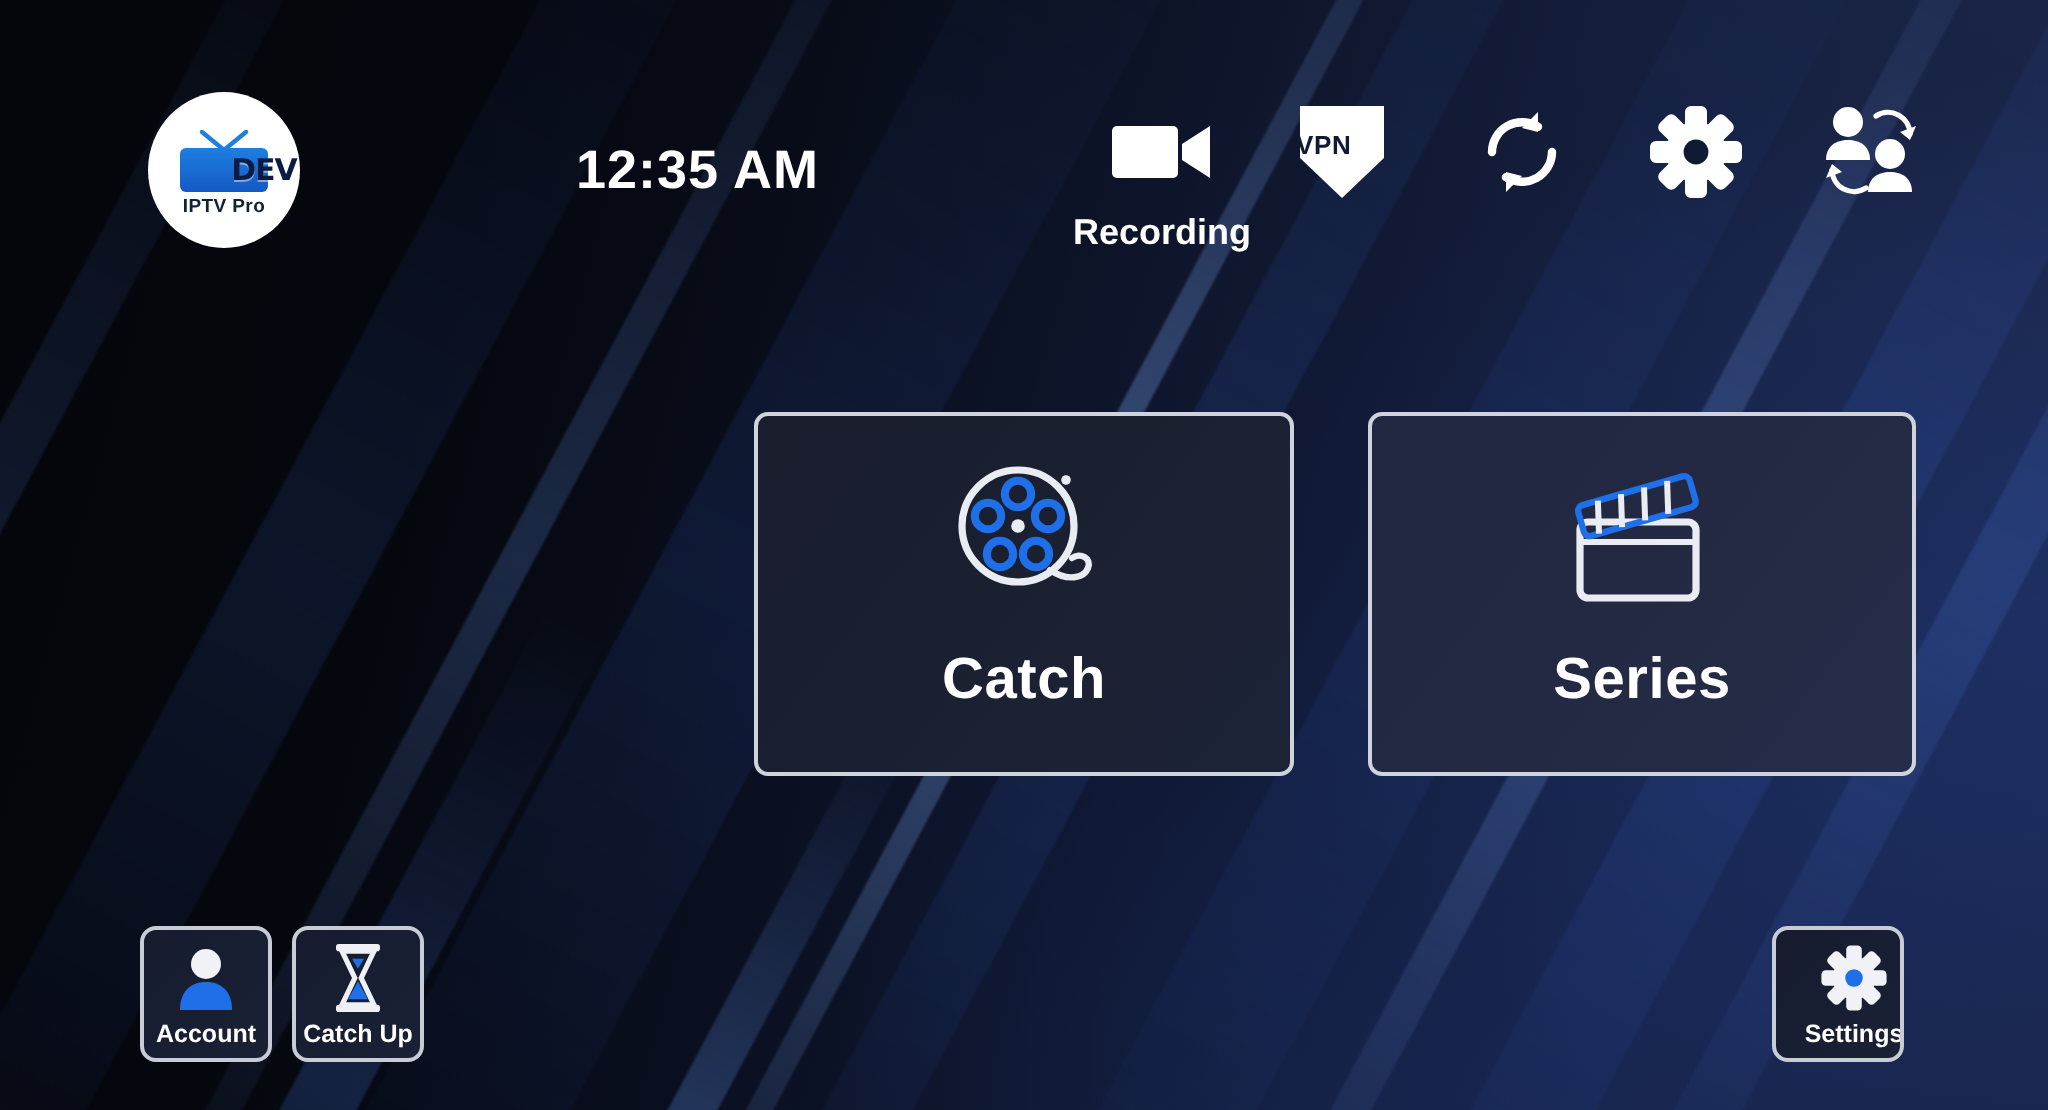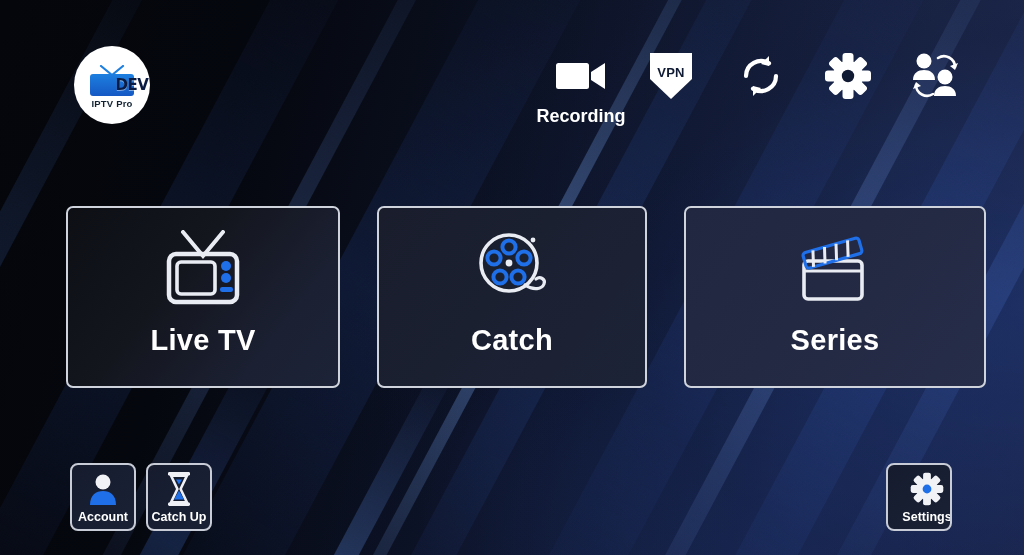--- a/index.html
+++ b/index.html
@@ -81,21 +81,21 @@
   .topicon-label {
     position:absolute; top:58px; left:50%;
     transform:translateX(-50%);
     color:#ffffff; font-size:18px; font-weight:bold; white-space:nowrap;
   }
 
   
   .vpn-shield { position:relative; width:46px; height:50px; }
   .vpn-text {
     position:absolute; left:0; top:14px; width:46px;
-    text-align:center; color:#101a33;
+    text-align:left; color:#101a33;
     font-size:13px; font-weight:bold; letter-spacing:0.3px;
   }
 
   
   .cards { position:absolute; left:0; top:206px; width:1024px; height:182px; }
   .card {
     position:absolute; top:0; height:182px;
     border:2px solid #cfd3dc;
     border-radius:7px;
     overflow:hidden;
@@ -113,21 +113,21 @@
   .card-label {
     margin-top:18px;
     color:#ffffff;
     font-size:29px; font-weight:bold;
     letter-spacing:0.3px;
   }
   #card-live   { left:66px;  width:274px;
     background:linear-gradient(128deg,#0d0f15 0%,#14161e 40%,#1b2032 75%,#1d2338 100%); }
   #card-movies { left:377px; width:270px;
     background:linear-gradient(128deg,#191d2c 0%,#1b2031 45%,#1d2337 100%); }
-  #card-series { left:684px; width:302px;
+  #card-series { left:684px; width:274px;
     background:linear-gradient(128deg,#212741 0%,#232942 45%,#262d49 100%); }
 
   
   .btn {
     position:absolute;
     width:66px; height:68px;
     border:2px solid #c8ccd6;
     border-radius:8px;
     background:linear-gradient(135deg,#161c2e 0%,#1a2135 100%);
     display:flex; flex-direction:column;
@@ -174,20 +174,21 @@
       <div class="logo-tv">
         <svg class="logo-ant" viewBox="0 0 26 11">
           <path d="M2 1 L13 10 L24 1" fill="none" stroke="#1d7fe0" stroke-width="2.2" stroke-linecap="round"></path>
         </svg>
         <div class="logo-screen"></div>
         <div class="logo-dev">DEV</div>
       </div>
       <div class="logo-sub">IPTV Pro</div>
     </div>
 
+    <div class="clock">12:35 AM</div>
 
     <div class="top-icons">
 
       <div class="topicon" style="left:10px;">
         <svg width="52" height="38" viewBox="0 0 52 38">
           <rect x="1" y="6" width="33" height="26" rx="2.5" fill="#ffffff"></rect>
           <path d="M36 15 L50 6 L50 32 L36 23 Z" fill="#ffffff"></path>
         </svg>
         <div class="topicon-label">Recording</div>
       </div>
@@ -236,35 +237,20 @@
             <path d="M3 38 L6 31 L11 35 Z"></path>
           </g>
         </svg>
       </div>
 
     </div>
   </div>
 
   <div class="cards">
 
-    <div class="card" id="card-live">
-      <div class="card-inner">
-        <div class="card-icon">
-          <svg width="88" height="76" viewBox="0 0 88 76">
-            <path d="M24 2 L44 26 L64 2" fill="none" stroke="#e9ecf2" stroke-width="4" stroke-linecap="round"></path>
-            <rect x="10" y="24" width="68" height="48" rx="7" fill="none" stroke="#e9ecf2" stroke-width="4.5"></rect>
-            <rect x="18" y="32" width="38" height="32" rx="4" fill="none" stroke="#e9ecf2" stroke-width="3.6"></rect>
-            <circle cx="67" cy="36" r="5" fill="#1f6fe8"></circle>
-            <circle cx="67" cy="48" r="5" fill="#1f6fe8"></circle>
-            <rect x="61" y="57" width="13" height="5" rx="2.2" fill="#1f6fe8"></rect>
-          </svg>
-        </div>
-        <div class="card-label">Live TV</div>
-      </div>
-    </div>
 
     <div class="card" id="card-movies">
       <div class="card-inner">
         <div class="card-icon">
           <svg width="80" height="74" viewBox="0 0 80 74">
             <circle cx="37" cy="32" r="28" fill="none" stroke="#e9ecf2" stroke-width="3.6"></circle>
             <circle cx="37" cy="32" r="3.4" fill="#e9ecf2"></circle>
             <circle cx="37" cy="16" r="6.6" fill="none" stroke="#1f6fe8" stroke-width="4"></circle>
             <circle cx="52" cy="27" r="6.6" fill="none" stroke="#1f6fe8" stroke-width="4"></circle>
             <circle cx="22" cy="27" r="6.6" fill="none" stroke="#1f6fe8" stroke-width="4"></circle>

